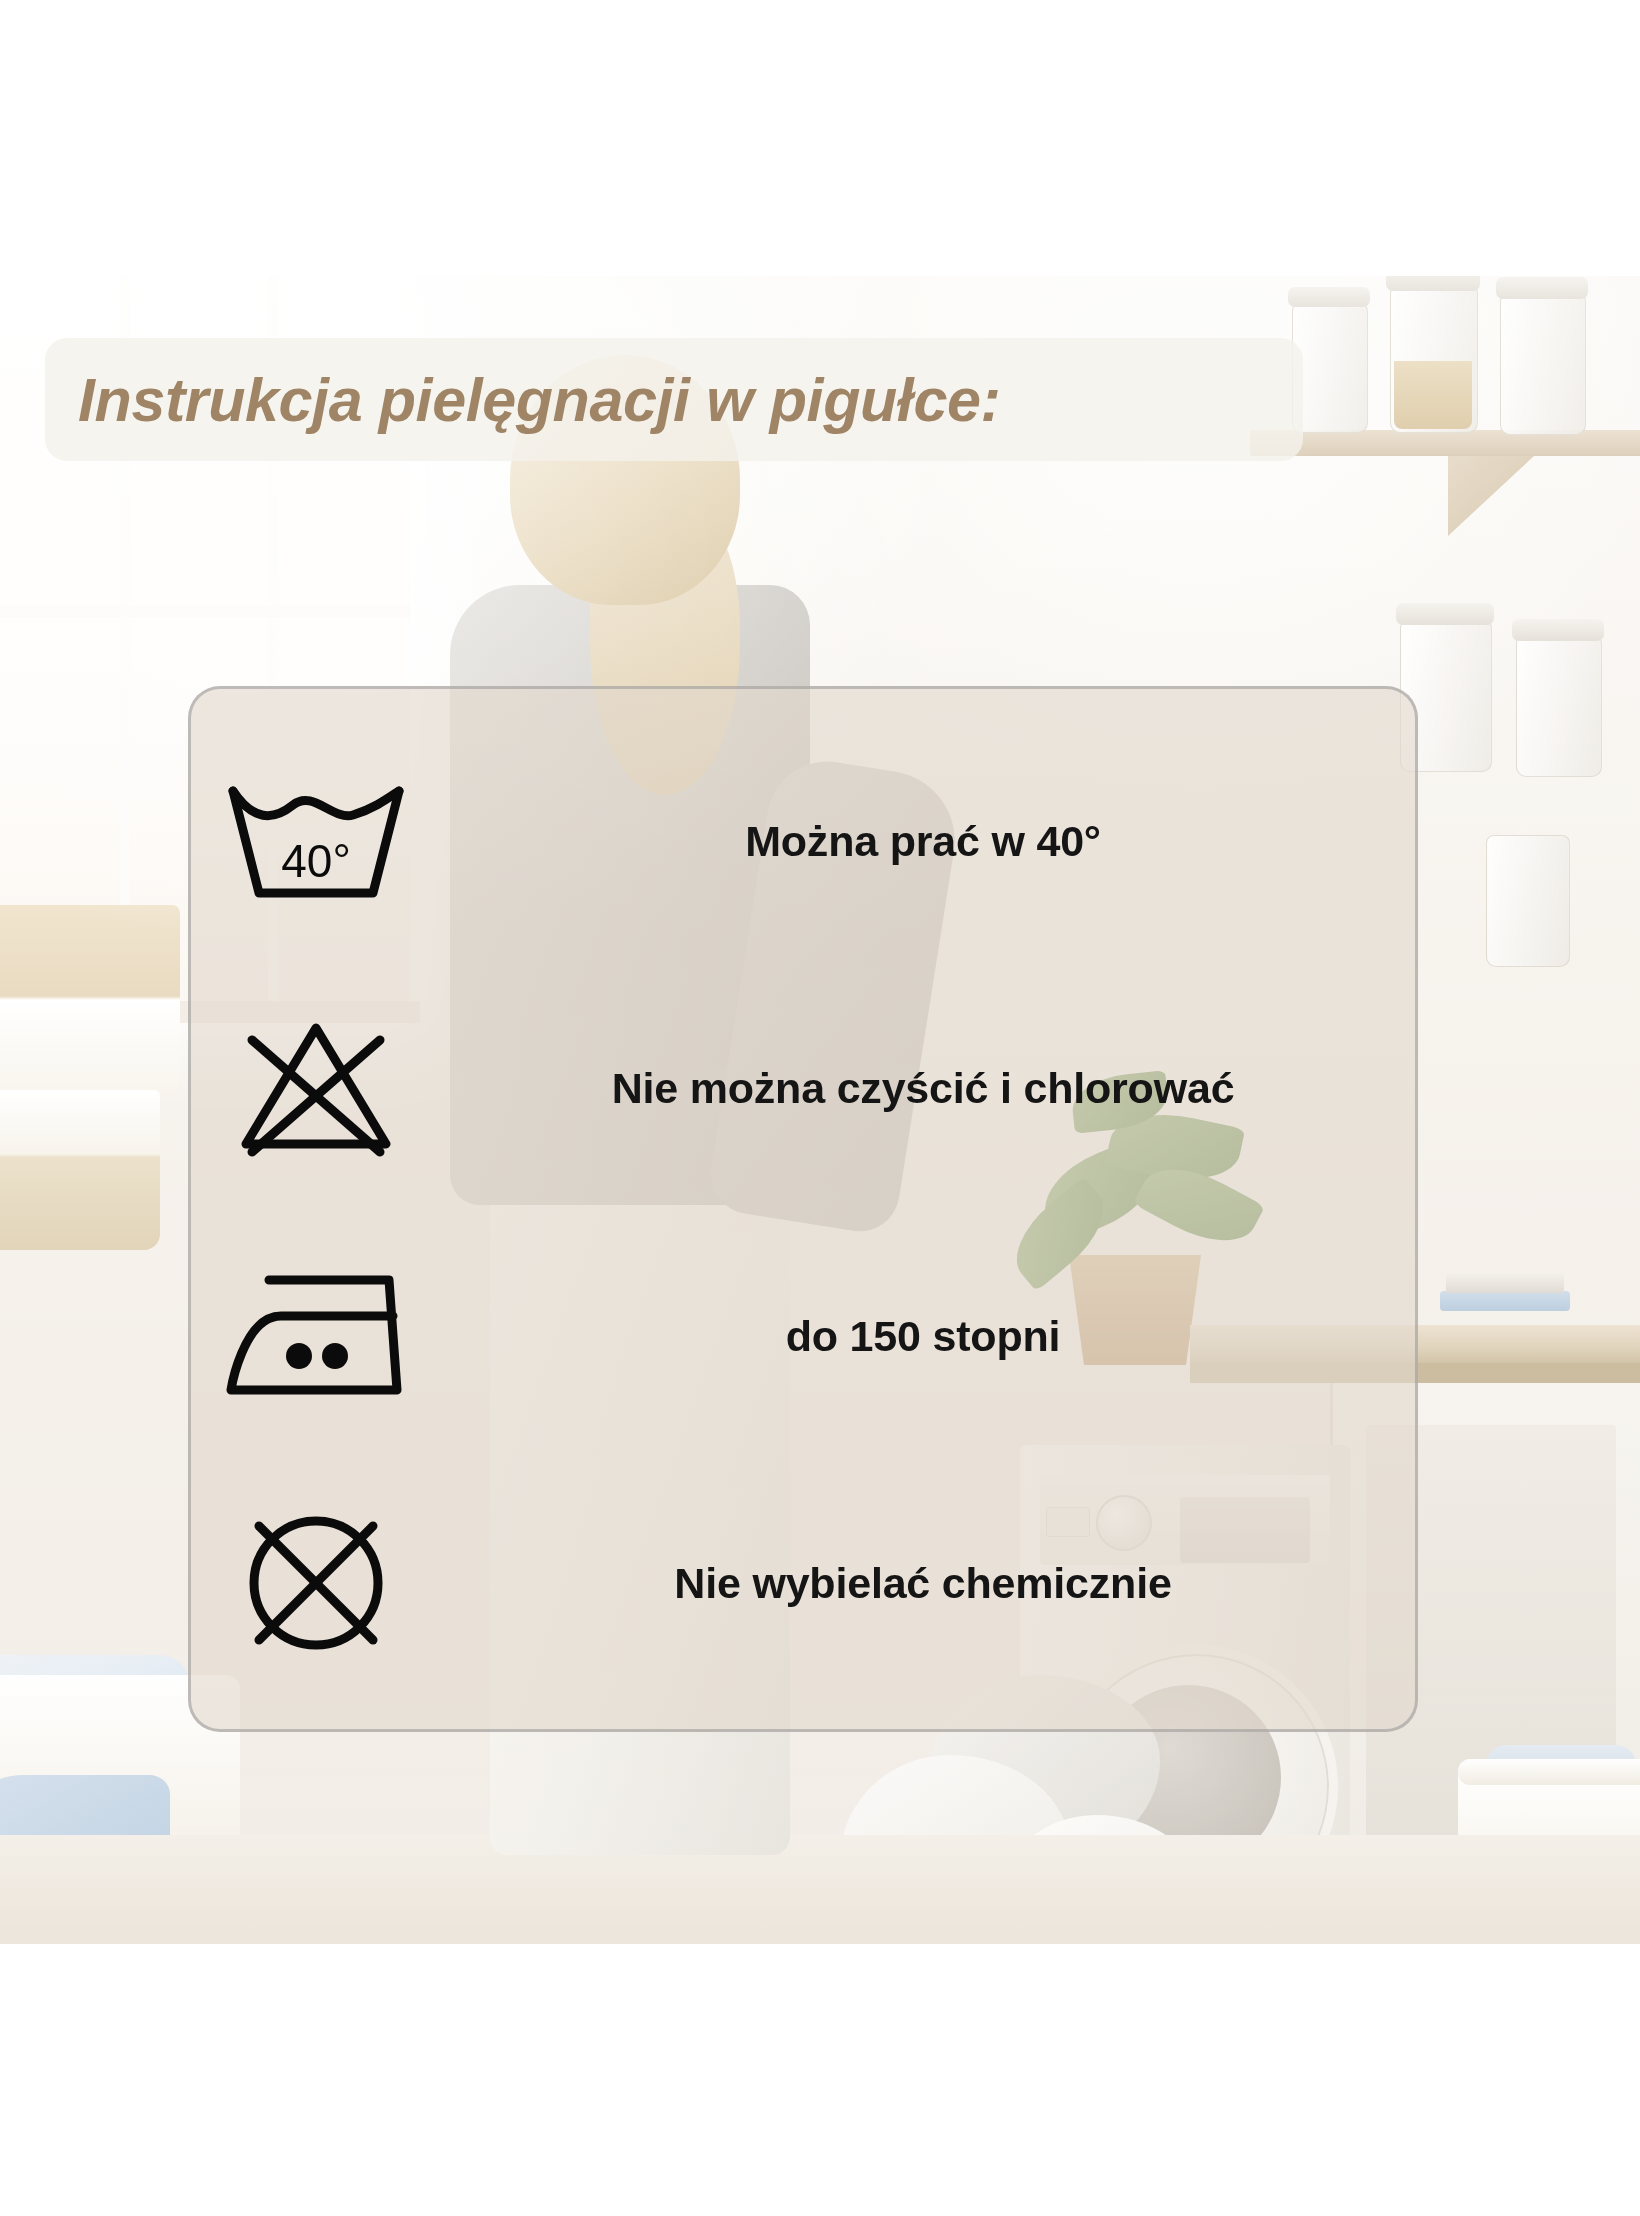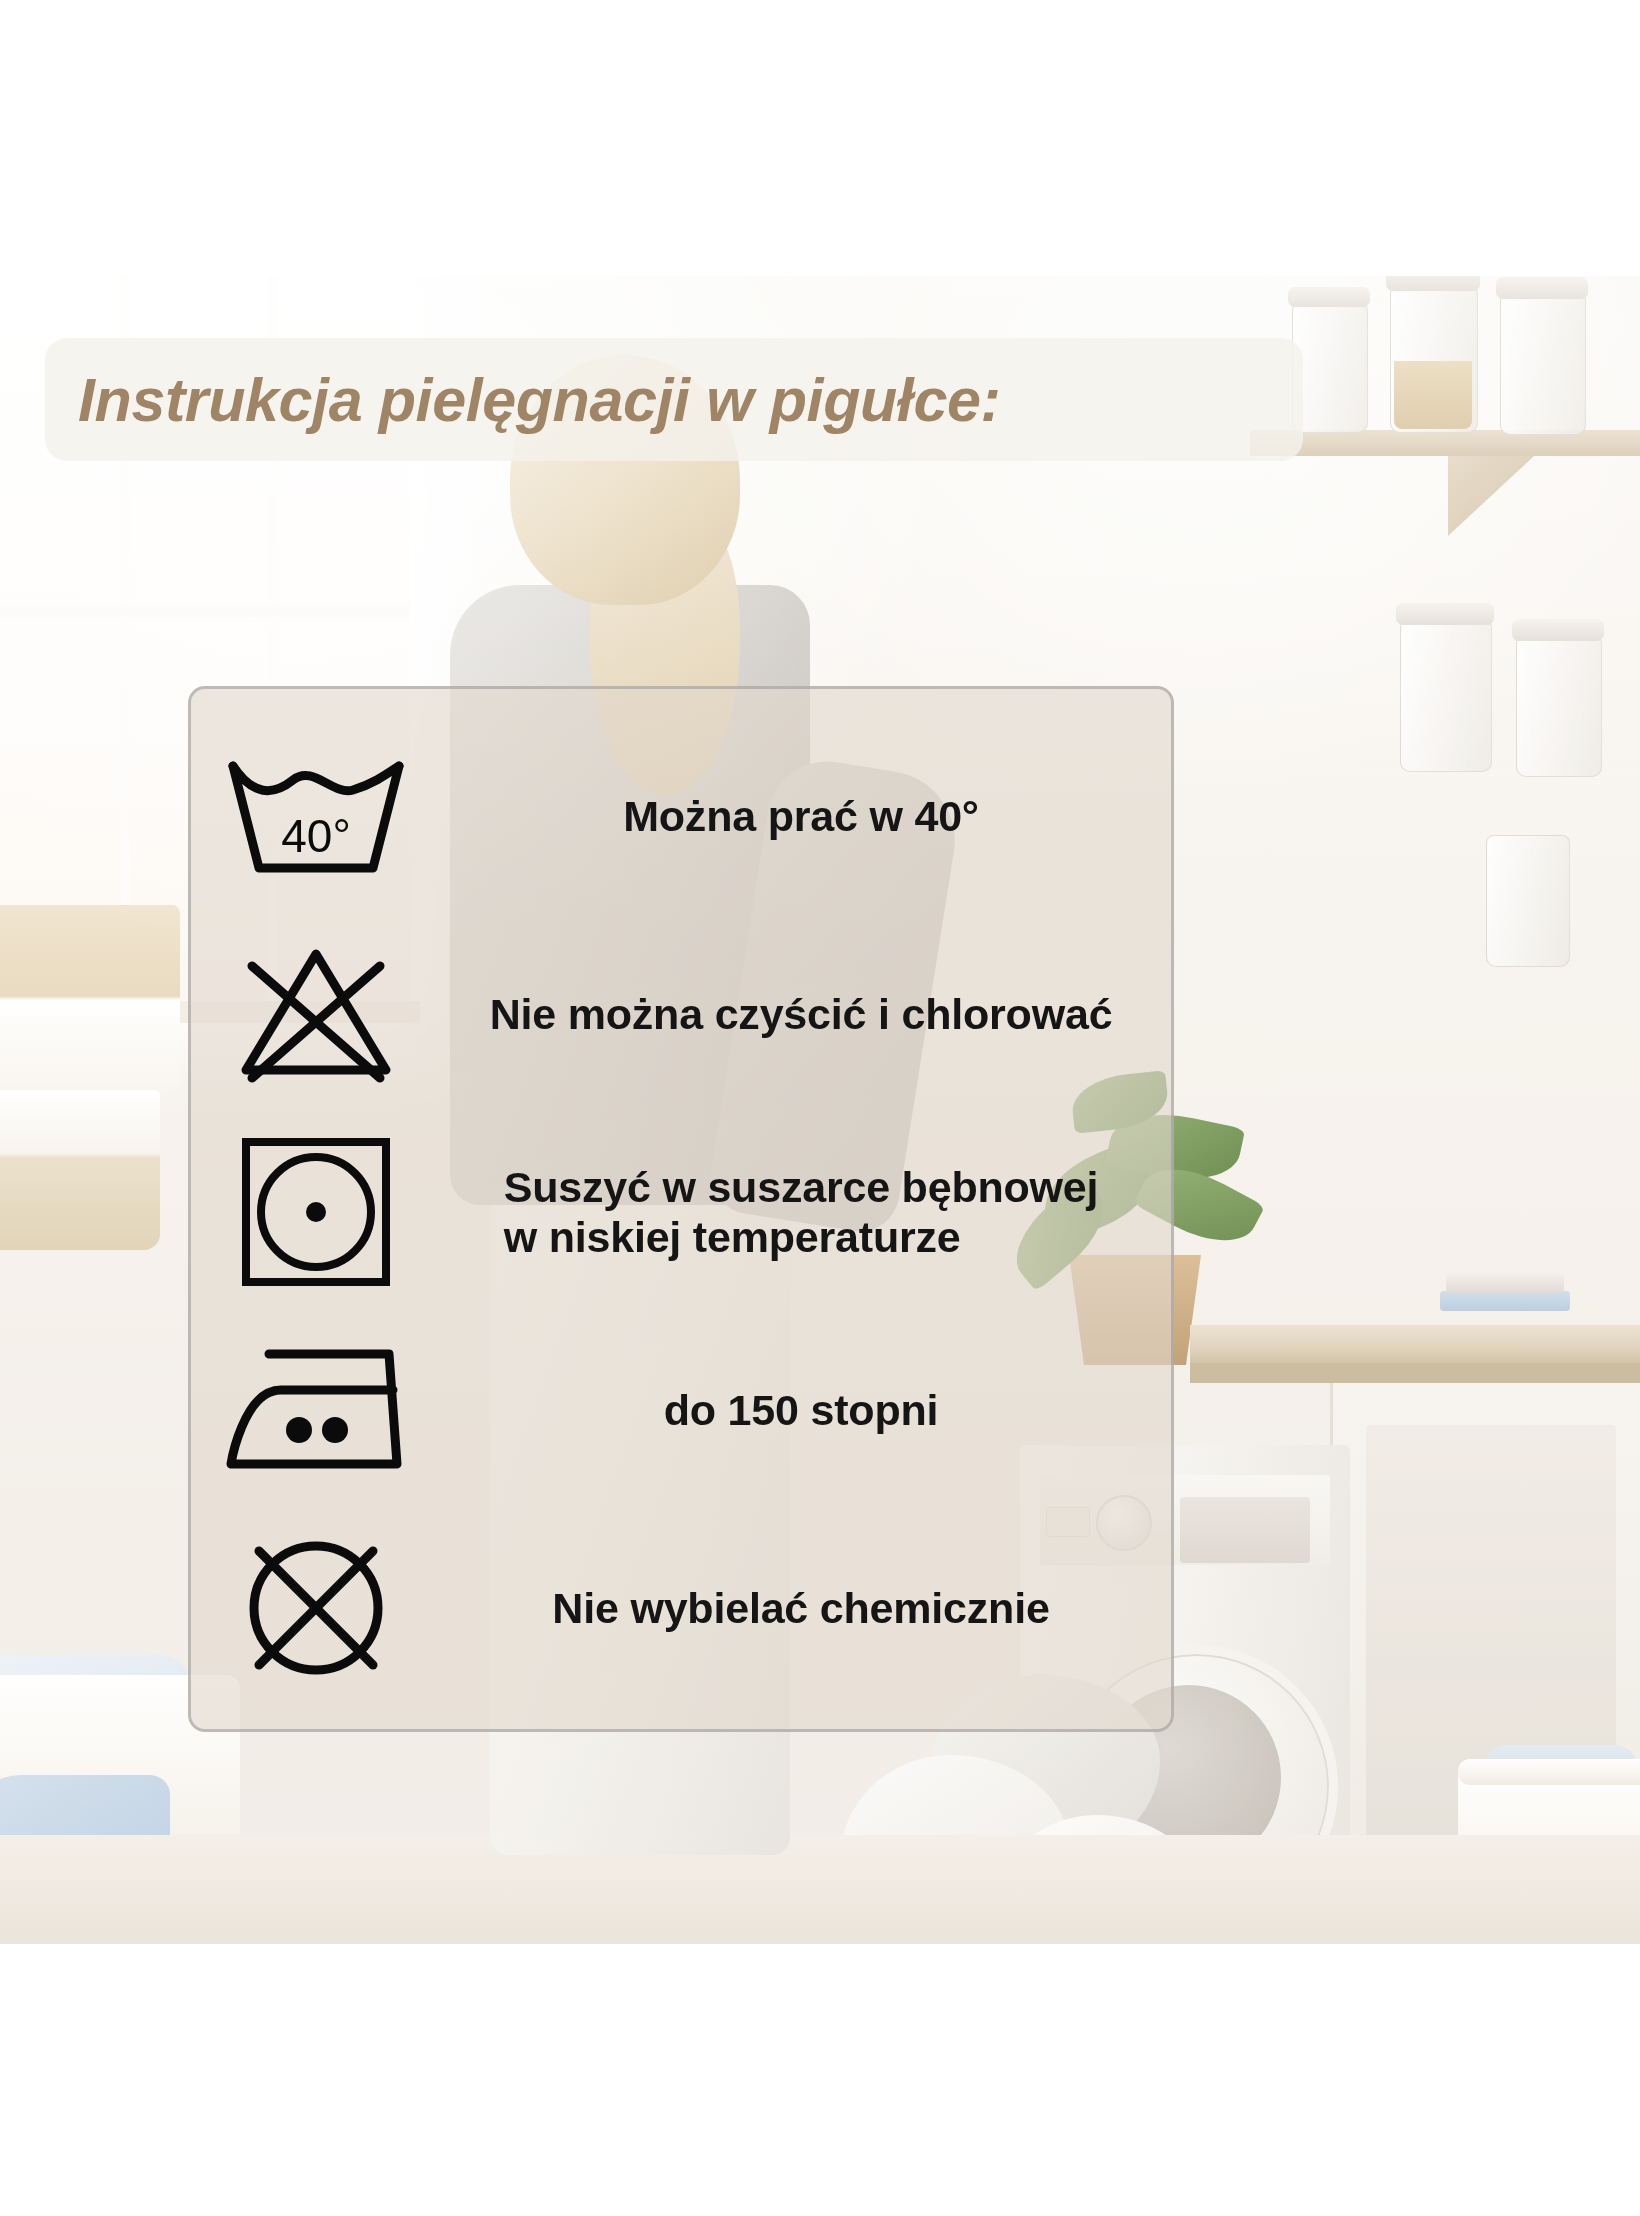--- a/index.html
+++ b/index.html
@@ -155,24 +155,24 @@
     font-size:61px;
     font-weight:bold;
     font-style:italic;
     color:#9f8465;
     letter-spacing:-.4px;
     white-space:nowrap;
   }
 
   
   #care-panel{
-    position:absolute;left:188px;top:686px;width:986px;height:1046px;
+    position:absolute;left:188px;top:686px;width:1230px;height:1046px;
     background:rgba(226,217,205,.62);
     border:3px solid rgba(150,150,150,.55);
-    border-radius:17px;
+    border-radius:32px;
     box-sizing:border-box;
   }
   #rows{
     position:absolute;left:0;top:0;width:100%;height:100%;
     display:flex;flex-direction:column;
     padding:28px 0 22px 0;box-sizing:border-box;
   }
   .care-row{
     display:flex;align-items:center;flex:1;
   }
@@ -308,35 +308,20 @@
             <path class="sym" d="M80 10 L150 126 L10 126 Z"></path>
             <path class="sym" d="M16 22 L144 134"></path>
             <path class="sym" d="M144 22 L16 134"></path>
           </svg>
         </div>
         <div class="label-cell">
           <div class="care-label">Nie można czyścić i chlorować</div>
         </div>
       </div>
 
-      <div class="care-row">
-        <div class="icon-cell">
-          <svg width="156" height="156" viewBox="0 0 156 156" aria-hidden="true">
-            <rect class="sym-thin" x="8" y="8" width="140" height="140"></rect>
-            <circle class="sym-thin" cx="78" cy="78" r="55" stroke-width="9"></circle>
-            <circle class="sym-fill" cx="78" cy="78" r="10"></circle>
-          </svg>
-        </div>
-        <div class="label-cell">
-          <div class="care-label two-line">
-            <div>Suszyć w suszarce bębnowej</div>
-            <div>w niskiej temperaturze</div>
-          </div>
-        </div>
-      </div>
 
       <div class="care-row">
         <div class="icon-cell">
           <svg width="190" height="136" viewBox="0 0 190 136" aria-hidden="true">
             <path class="sym" d="M48 12 L168 12 L176 122 L10 122 C10 122, 22 48, 60 48 L172 48"></path>
             <circle class="sym-fill" cx="78" cy="88" r="13"></circle>
             <circle class="sym-fill" cx="114" cy="88" r="13"></circle>
           </svg>
         </div>
         <div class="label-cell">

